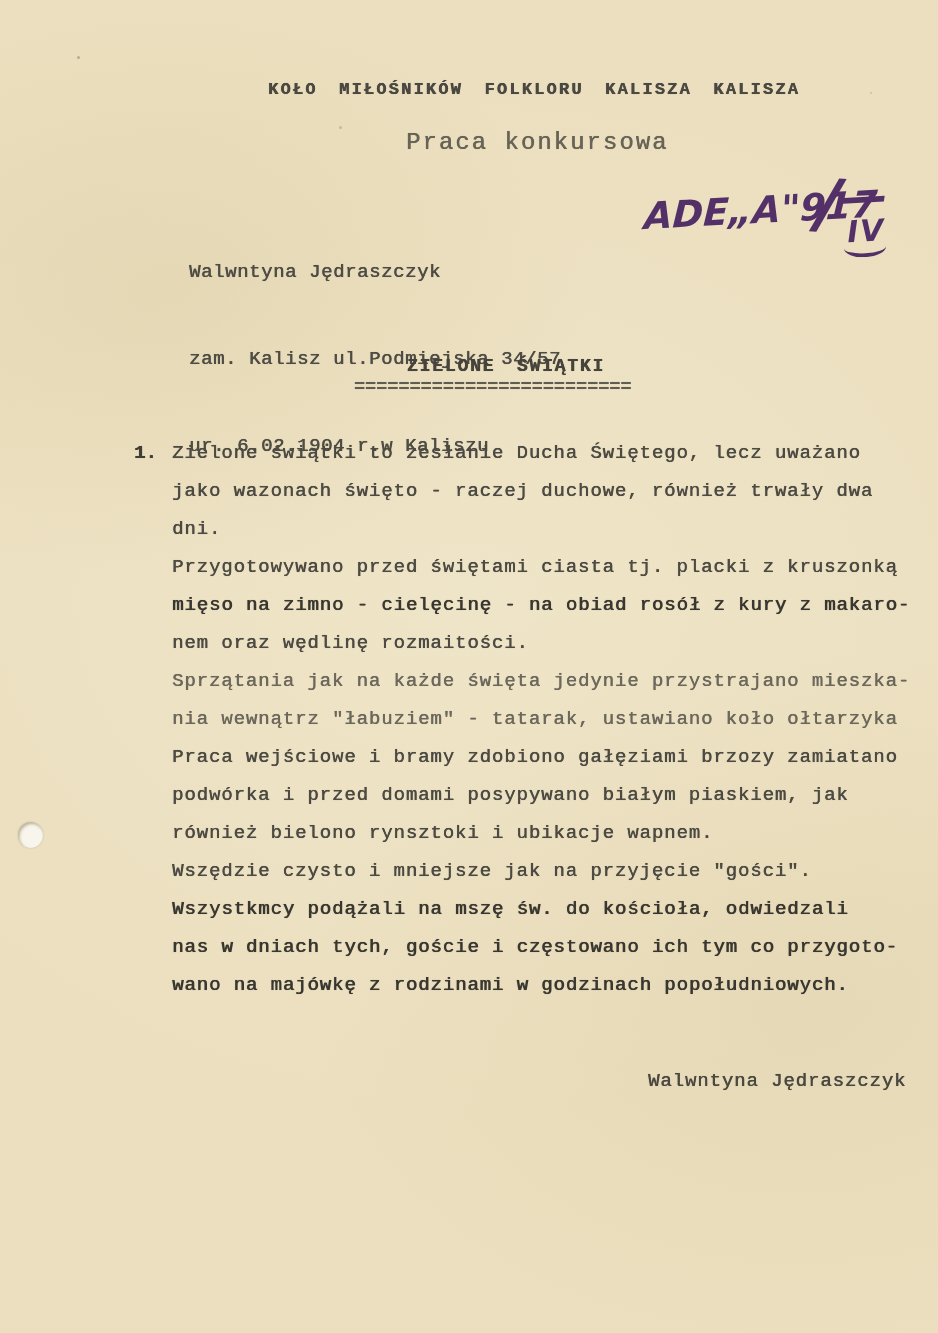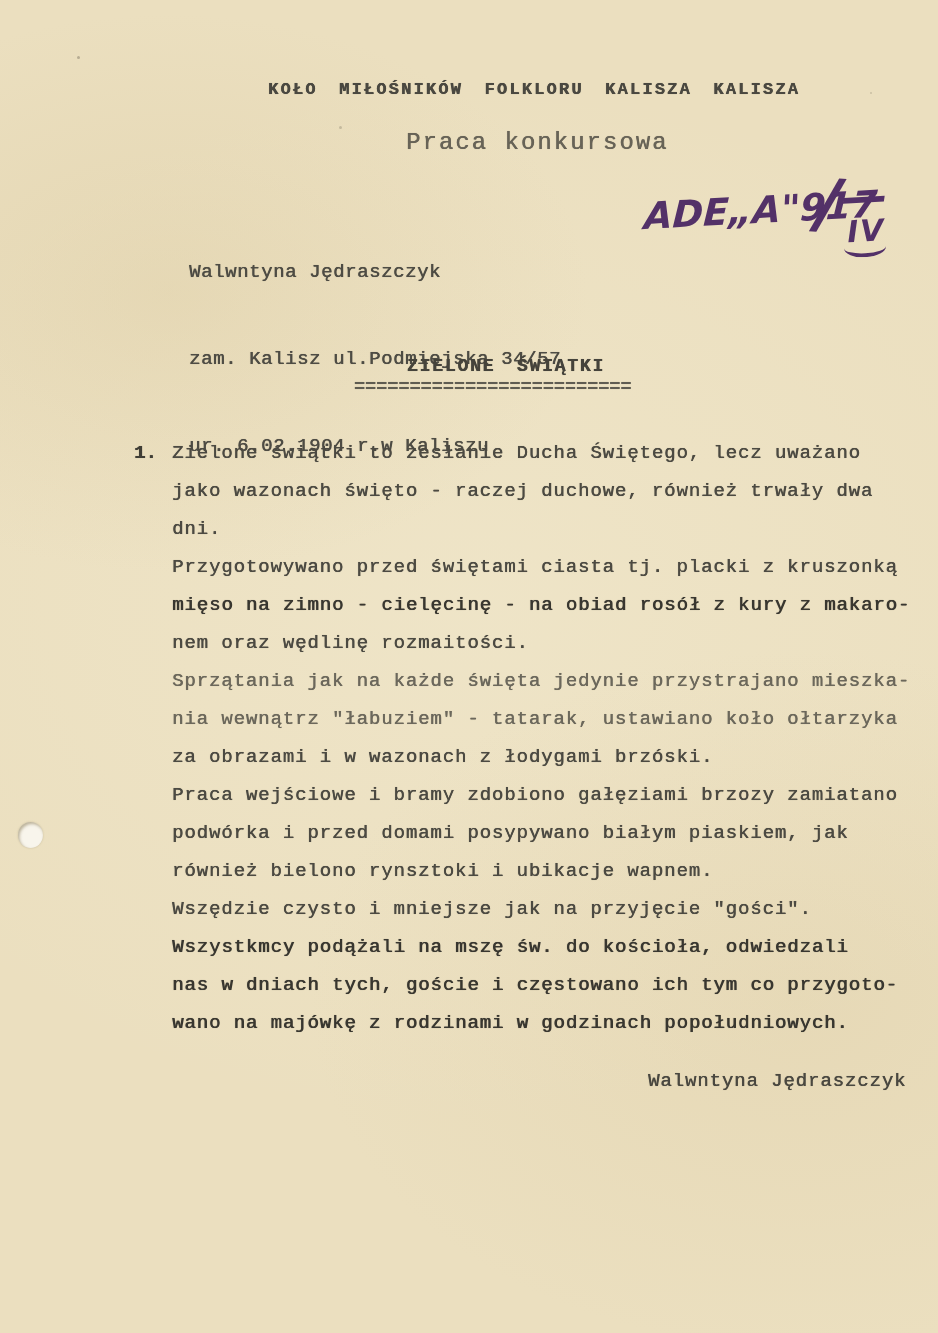--- a/index.html
+++ b/index.html
@@ -126,21 +126,20 @@
 
   <div class="body-text">
     <div class="line typewriter">Zielone świątki to zesłanie Ducha Świętego, lecz uważano</div>
     <div class="line typewriter">jako wazonach święto - raczej duchowe, również trwały dwa</div>
     <div class="line typewriter">dni.</div>
     <div class="line typewriter">Przygotowywano przed świętami ciasta tj. placki z kruszonką</div>
     <div class="line typewriter b">mięso na zimno - cielęcinę - na obiad rosół z kury z makaro-</div>
     <div class="line typewriter">nem oraz wędlinę rozmaitości.</div>
     <div class="line typewriter f">Sprzątania jak na każde święta jedynie przystrajano mieszka-</div>
     <div class="line typewriter f">nia wewnątrz "łabuziem" - tatarak, ustawiano koło ołtarzyka</div>
-    <div class="line typewriter">za obrazami i w wazonach z łodygami brzóski.</div>
     <div class="line typewriter">Praca wejściowe i bramy zdobiono gałęziami brzozy zamiatano</div>
     <div class="line typewriter">podwórka i przed domami posypywano białym piaskiem, jak</div>
     <div class="line typewriter">również bielono rynsztoki i ubikacje wapnem.</div>
     <div class="line typewriter">Wszędzie czysto i mniejsze jak na przyjęcie "gości".</div>
     <div class="line typewriter b">Wszystkmcy podążali na mszę św. do kościoła, odwiedzali</div>
     <div class="line typewriter b">nas w dniach tych, goście i częstowano ich tym co przygoto-</div>
     <div class="line typewriter b">wano na majówkę z rodzinami w godzinach popołudniowych.</div>
   </div>
 
   <div class="signature typewriter">Walwntyna Jędraszczyk</div>

